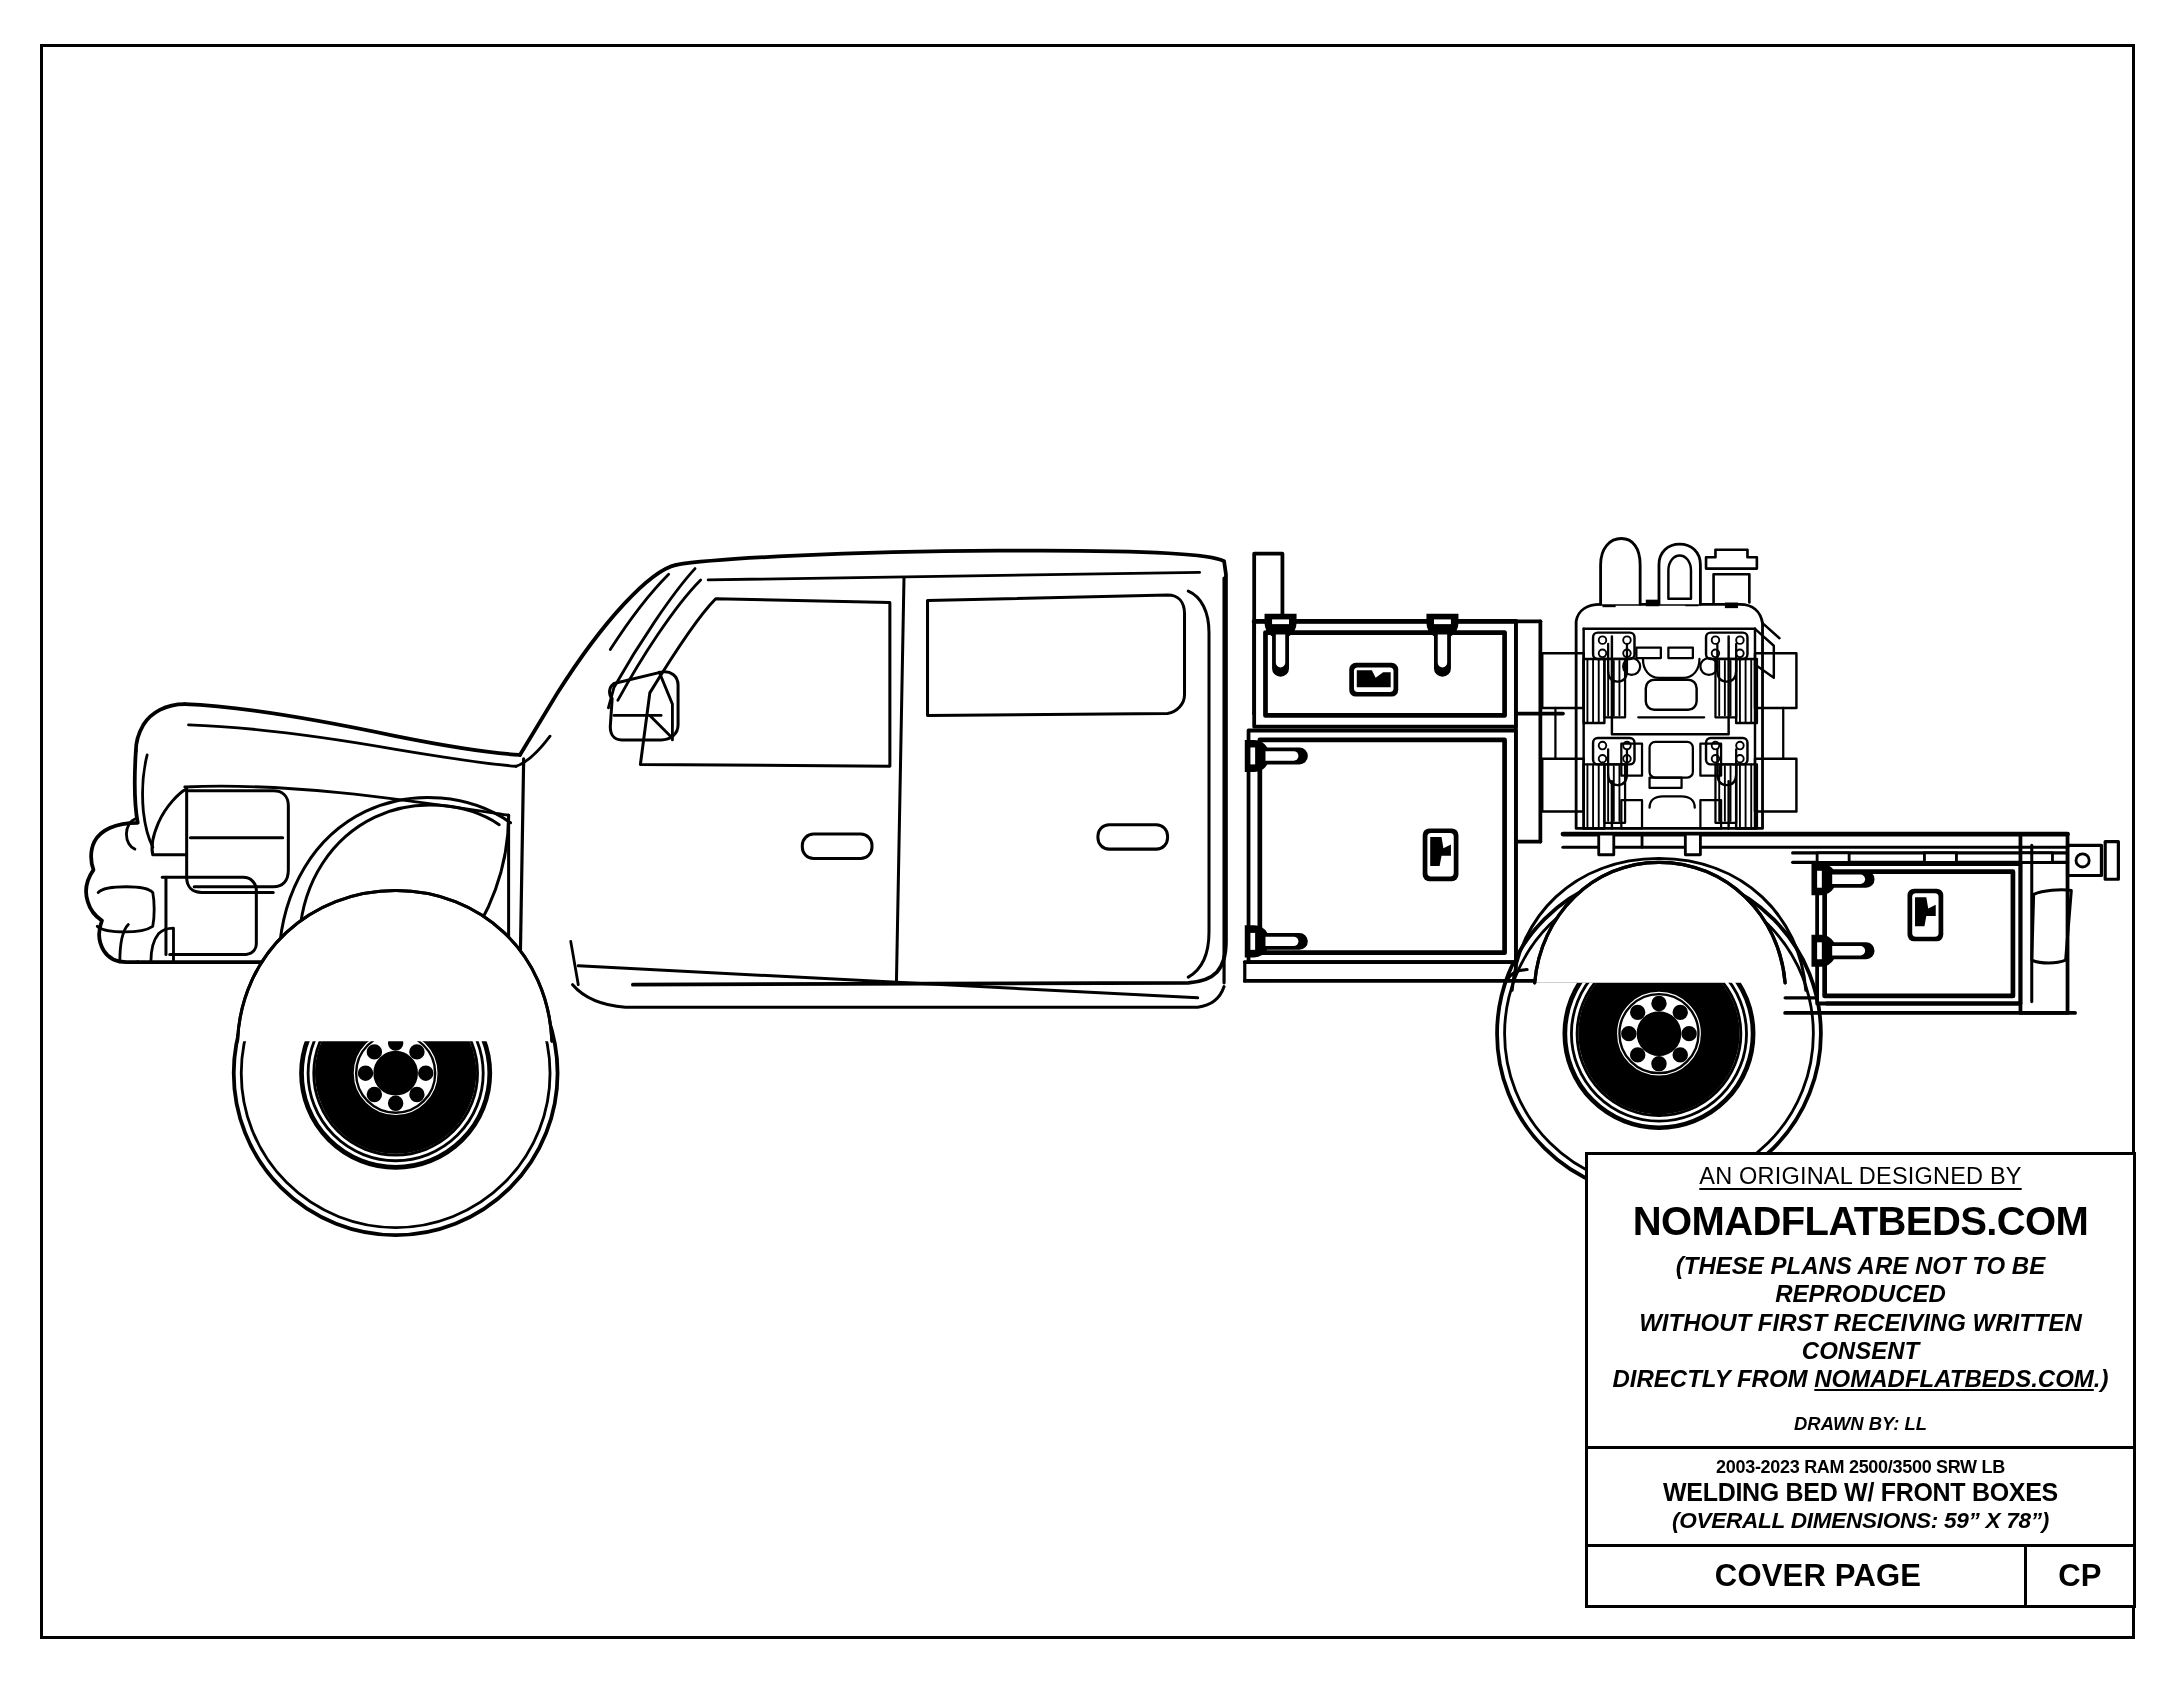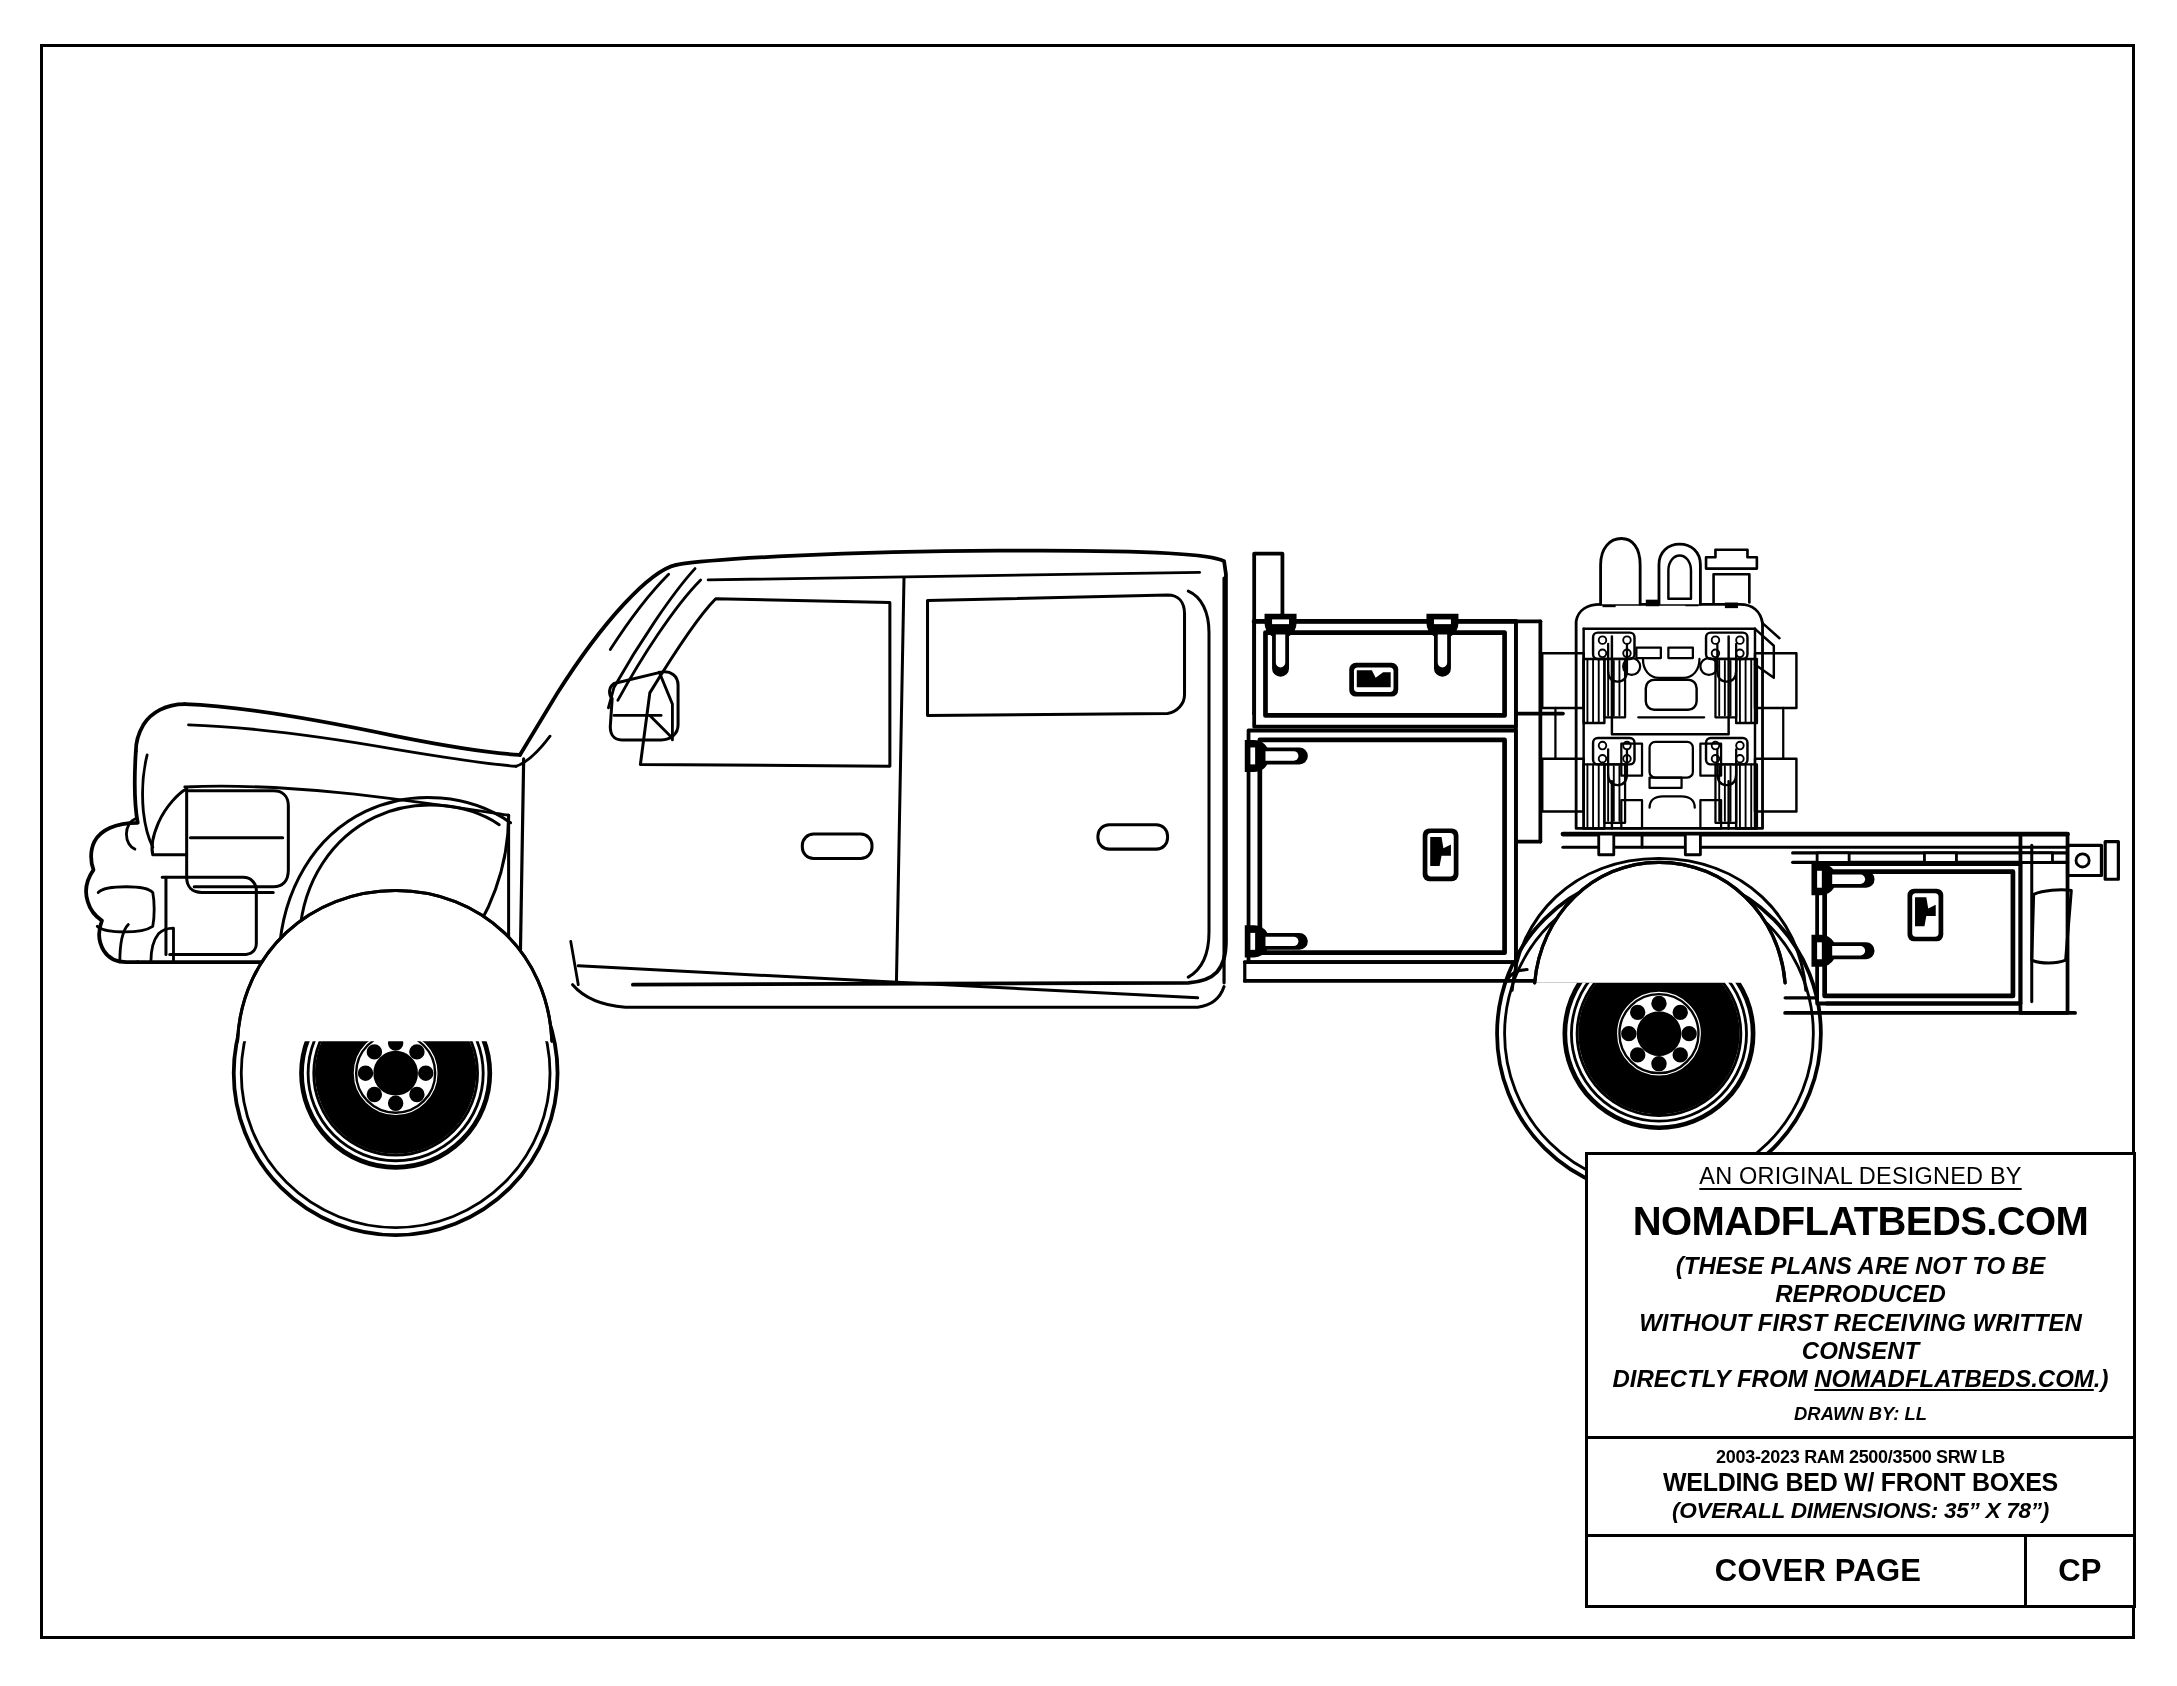--- a/index.html
+++ b/index.html
@@ -11,21 +11,21 @@
   #title-block{position:absolute;left:1585px;top:1152px;width:551px;height:456px;
       border:3.8px solid #000;box-sizing:border-box;background:#fff;display:flex;flex-direction:column;}
   .tb-row{border-bottom:3.8px solid #000;box-sizing:border-box;}
   .tb-row:last-child{border-bottom:none;}
   #tb-credit{padding:9.4px 7.5px 11.3px 7.5px;text-align:center;}
   .tb-designed{font-size:23.5px;letter-spacing:0.2px;text-decoration:underline;text-underline-offset:3.8px;
       color:#000;line-height:1.05;}
   .tb-brand{font-size:40px;font-weight:bold;letter-spacing:-0.6px;margin-top:10.4px;margin-bottom:7.5px;color:#000;}
   .tb-legal{font-size:24px;font-style:italic;font-weight:bold;line-height:1.18;color:#000000;}
   .tb-legal .u{text-decoration:underline;text-underline-offset:1.9px;}
-  .tb-drawn{font-size:18.4px;font-style:italic;font-weight:bold;color:#000;margin-top:9px;}
+  .tb-drawn{font-size:18.4px;font-style:italic;font-weight:bold;color:#000;margin-top:19px;}
   #tb-model{padding:8.5px 5.6px 9.4px 5.6px;text-align:center;}
   .tb-m1{font-size:18px;font-weight:bold;letter-spacing:-0.3px;line-height:1.16;color:#000;}
   .tb-m2{font-size:25px;font-weight:bold;letter-spacing:-0.3px;line-height:1.16;color:#000;
       text-underline-offset:2.8px;}
   .tb-m3{font-size:22.6px;font-weight:bold;font-style:italic;letter-spacing:-0.3px;line-height:1.2;color:#000;}
   #tb-sheet{flex:1;display:flex;align-items:stretch;padding-left:24px;}
   #tb-sheet-name{flex:1;display:flex;align-items:center;justify-content:center;border-right:3.8px solid #000;}
   #tb-sheet-code{width:106px;display:flex;align-items:center;justify-content:center;}
   .tb-big{font-size:31px;font-weight:bold;letter-spacing:0.2px;color:#000;}
 </style>
@@ -396,21 +396,21 @@
       <div class="tb-brand">NOMADFLATBEDS.COM</div>
       <div class="tb-legal">(THESE PLANS ARE NOT TO BE REPRODUCED</div>
       <div class="tb-legal">WITHOUT FIRST RECEIVING WRITTEN CONSENT</div>
       <div class="tb-legal"><span>DIRECTLY FROM </span><span class="u">NOMADFLATBEDS.COM</span><span>.)</span></div>
       <div class="tb-drawn">DRAWN BY: LL</div>
     </div>
 
     <div class="tb-row" id="tb-model">
       <div class="tb-m1">2003-2023 RAM 2500/3500 SRW LB</div>
       <div class="tb-m2">WELDING BED W/ FRONT BOXES</div>
-      <div class="tb-m3">(OVERALL DIMENSIONS: 35” X 78”)</div>
+      <div class="tb-m3">(OVERALL DIMENSIONS: 59” X 78”)</div>
     </div>
 
     <div class="tb-row" id="tb-sheet">
       <div id="tb-sheet-name">
         <span class="tb-big">COVER PAGE</span>
       </div>
       <div id="tb-sheet-code">
         <span class="tb-big">CP</span>
       </div>
     </div>

